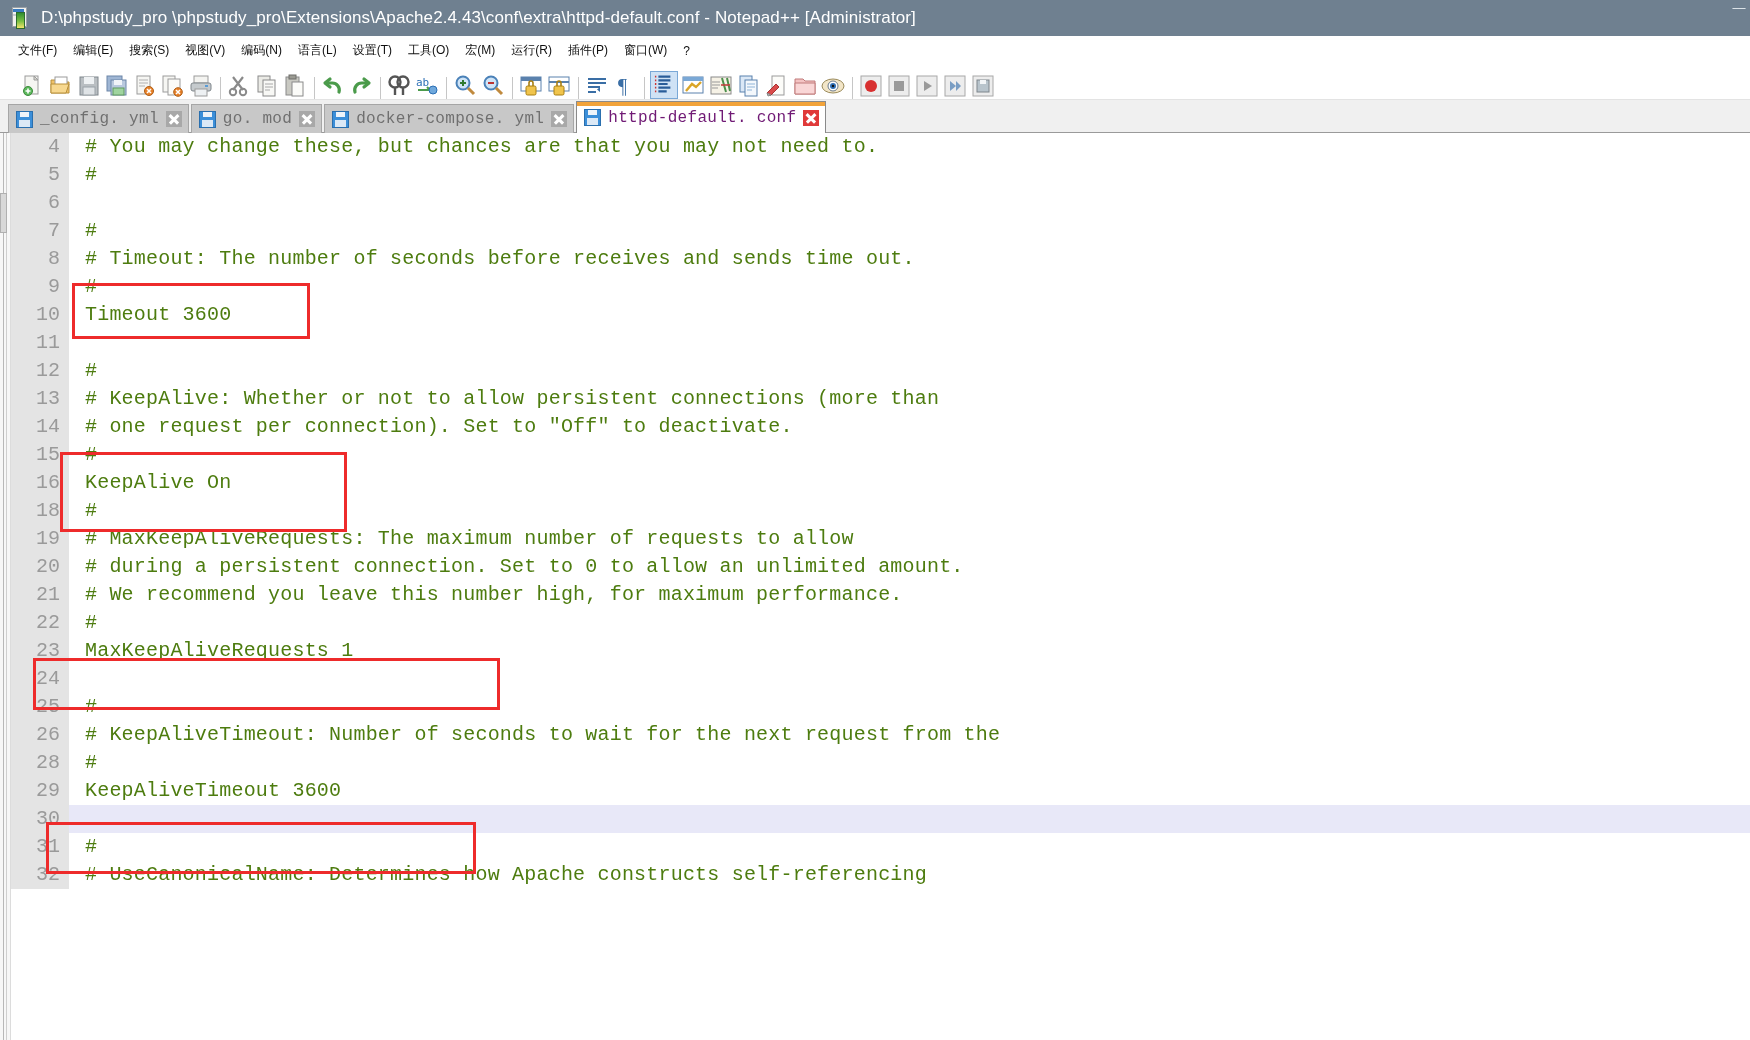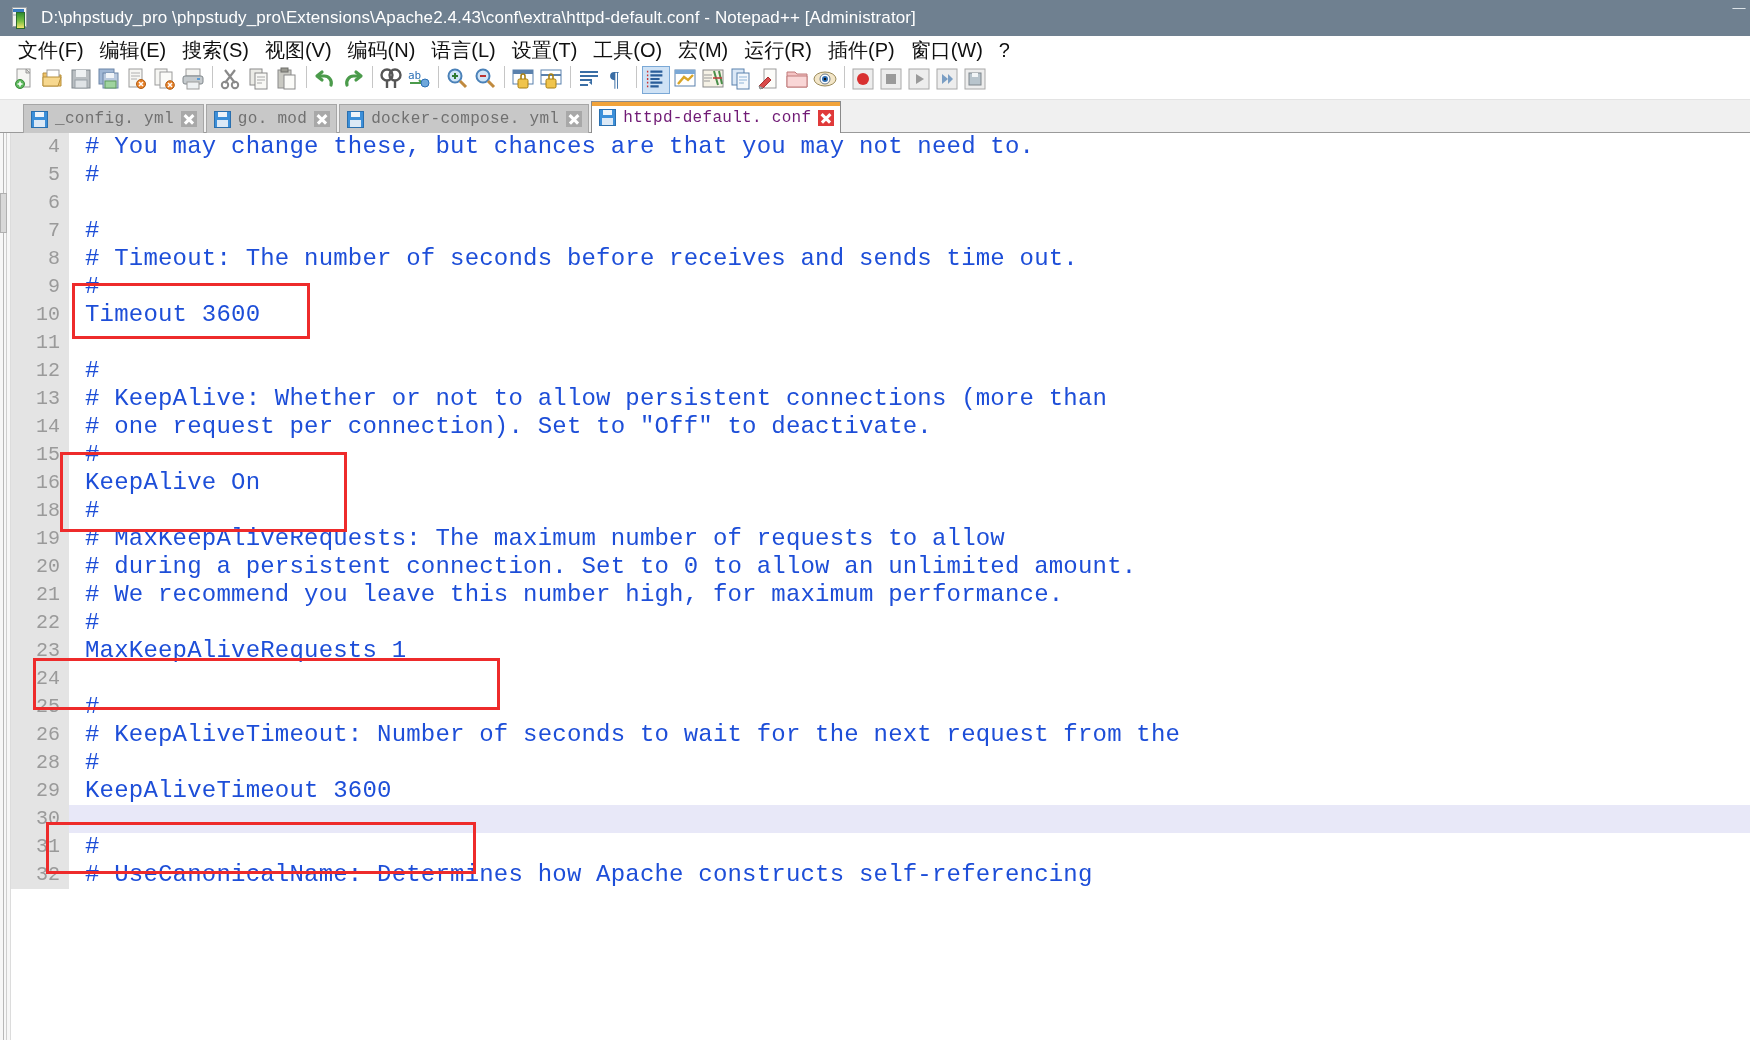--- a/index.html
+++ b/index.html
@@ -91,39 +91,39 @@
     width: 1750px;
     height: 30px;
     background: #ffffff;
     display: flex;
     align-items: center;
     padding-left: 10px;
     box-sizing: border-box;
     border-bottom: 1px solid #ffffff;
   }
   .menu-item {
-    font-size: 20px;
+    font-size: 12px;
     color: #101010;
     padding: 3px 8px 3px 8px;
     white-space: nowrap;
     font-family: "Liberation Sans", sans-serif;
     cursor: default;
     text-align: center;
   }
 
   
   .toolbar {
     position: absolute;
     left: 0; top: 66px;
     width: 1750px;
     height: 34px;
     background: #ffffff;
     display: flex;
-    align-items: flex-start;
-    padding-left: 12px;
+    align-items: flex-end;
+    padding-left: 20px;
     box-sizing: border-box;
     border-bottom: 1px solid #e3e3e3;
   }
   .tb-btn {
     width: 26px; height: 26px;
     margin-right: 2px;
     position: relative;
     flex: 0 0 auto;
   }
   .tb-sep {
@@ -136,21 +136,21 @@
 
   
   .tabbar {
     position: absolute;
     left: 0; top: 100px;
     width: 1750px;
     height: 33px;
     background: #f0f0f0;
     display: flex;
     align-items: flex-end;
-    padding-left: 23px;
+    padding-left: 8px;
     box-sizing: border-box;
     border-bottom: 1px solid #9a9a9a;
   }
   .tab {
     height: 29px;
     background: #c8c8c8;
     border: 1px solid #a6a6a6;
     border-bottom: none;
     display: flex;
     align-items: center;
@@ -278,22 +278,22 @@
     color: #9a9a9a;
     background: #e4e4e4;
     height: 28px;
     line-height: 28px;
   }
   .line.current .ln { background: #e4e4e4; }
   .code {
     flex: 1 1 auto;
     padding-left: 16px;
     font-family: "Liberation Mono", monospace;
-    font-size: 24px;
-    color: #1d4ed8;
+    font-size: 20px;
+    color: #4d7c0f;
     white-space: pre;
     letter-spacing: 0.2px;
     line-height: 28px;
     position: relative;
     z-index: 1;
   }
 
   
   .annot {
     position: absolute;

